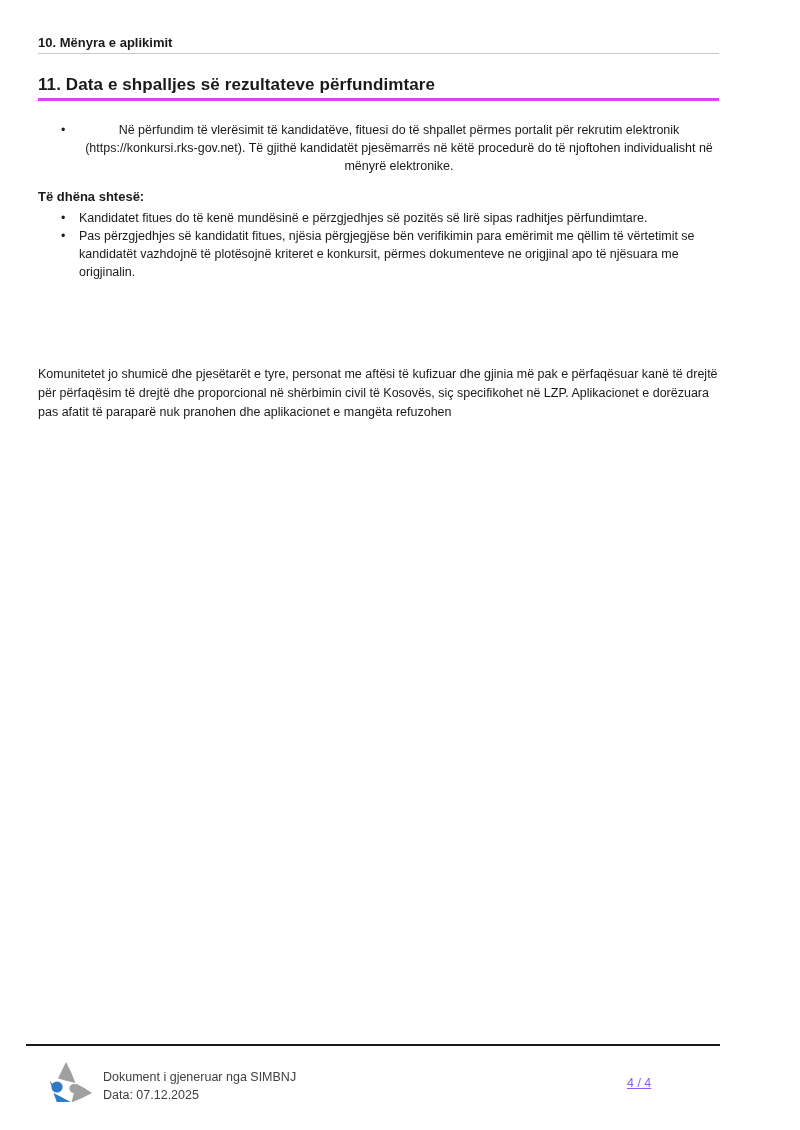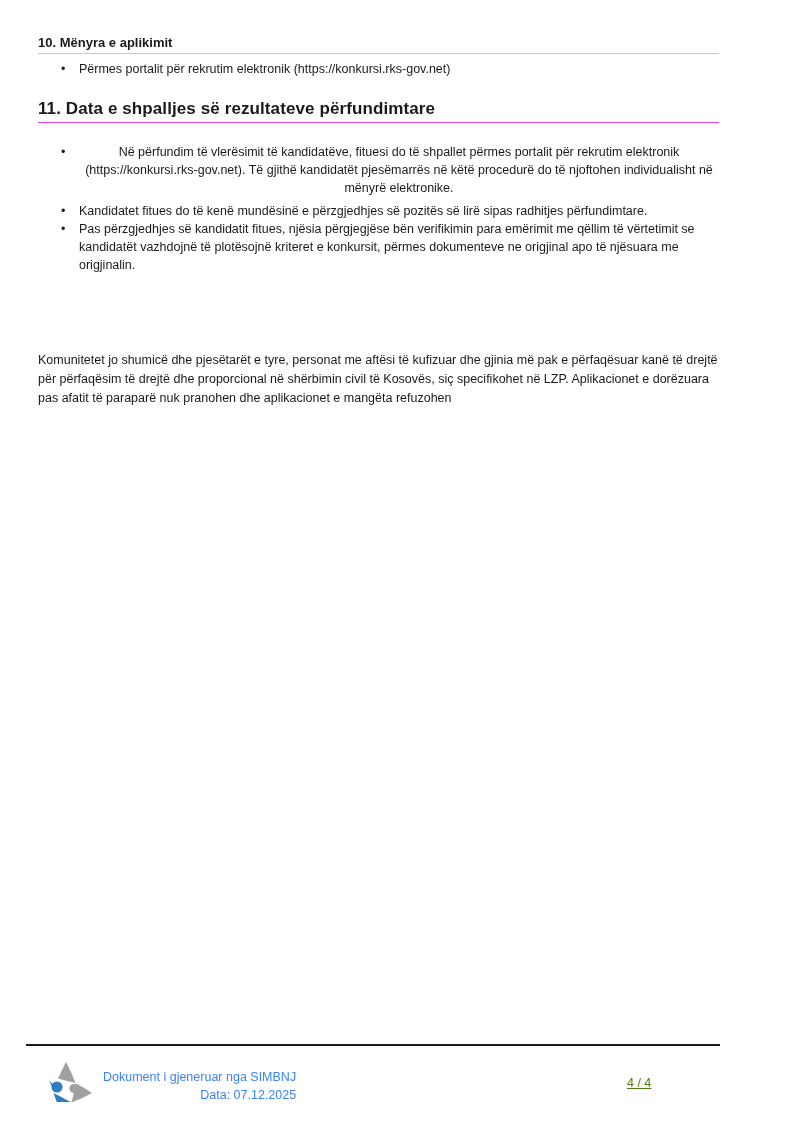--- a/index.html
+++ b/index.html
@@ -7,59 +7,57 @@
     position:relative; width:800px; height:1102px; margin:0 auto;
     background:#ffffff; overflow:hidden;
     font-family:"Liberation Sans", sans-serif; color:#1a1a1a;
     -webkit-font-smoothing:antialiased;
   }
   .main { position:absolute; left:38px; top:36px; width:681px; }
   .h-small { font-size:13px; font-weight:bold; line-height:14px; }
   .h-small.ruled { border-bottom:1px solid #c9c9c9; padding-bottom:3px; }
   .h-large {
     font-size:17px; font-weight:bold; line-height:20px; margin-top:21px;
-    border-bottom:1px solid #d946ef; padding-bottom:3px; letter-spacing:0.1px;
+    border-bottom:3px solid #d946ef; padding-bottom:3px; letter-spacing:0.1px;
   }
   ul.bullets { list-style:none; margin:0; padding:0; font-size:12.5px; line-height:18px; }
   ul.bullets.first { margin-top:6px; }
   ul.bullets.second { margin-top:20px;text-align:center; }
   ul.bullets.third { margin-top:5px; }
   ul.bullets li { position:relative; padding-left:41px; }
   ul.bullets li::before { content:"\2022"; position:absolute; left:23px; top:0; color:#1a1a1a; }
   .subheading { margin-top:15px; }
   .closing {
-    position:absolute; left:38px; top:351px; width:681px;
+    position:absolute; left:38px; top:365px; width:681px;
     font-size:12.5px; line-height:19px;
   }
   .footer-rule { position:absolute; left:26px; top:1044px; width:694px; height:2px; background:#1a1a1a; }
   .logo-box { position:absolute; left:38px; top:1062px; width:54px; height:60px; }
   .logo-box svg { width:100%; height:100%; display:block; }
-  .footer-text { position:absolute; left:103px; top:1068px; font-size:12.5px; line-height:18px; color:#3b82f6;text-align:right; }
-  .page-num { position:absolute; left:627px; top:1076px; font-size:12.5px; color:#4d7c0f;text-decoration:underline; }
+  .footer-text { position:absolute; left:103px; top:1068px; font-size:12.5px; line-height:18px; color:#404040; }
+  .page-num { position:absolute; left:627px; top:1076px; font-size:12.5px; color:#8b5cf6;text-decoration:underline; }
   .bottom-bar { position:absolute; left:95px; top:1119px; width:700px; height:9px; }
 </style>
 </head>
 <body>
 
 <div class="page">
 
   <div class="main">
 
     <div class="h-small ruled">10. Mënyra e aplikimit</div>
 
-    <ul class="bullets first">
-      <li>Përmes portalit për rekrutim elektronik (https://konkursi.rks-gov.net)</li>
-    </ul>
 
     <div class="h-large">11. Data e shpalljes së rezultateve përfundimtare</div>
 
     <ul class="bullets second">
       <li>Në përfundim të vlerësimit të kandidatëve, fituesi do të shpallet përmes portalit për rekrutim elektronik (https://konkursi.rks-gov.net). Të gjithë kandidatët pjesëmarrës në këtë procedurë do të njoftohen individualisht në mënyrë elektronike.</li>
     </ul>
 
+    <div class="h-small subheading">Të dhëna shtesë:</div>
 
     <ul class="bullets third">
       <li>Kandidatet fitues do të kenë mundësinë e përzgjedhjes së pozitës së lirë sipas radhitjes përfundimtare.</li>
       <li>Pas përzgjedhjes së kandidatit fitues, njësia përgjegjëse bën verifikimin para emërimit me qëllim të vërtetimit se kandidatët vazhdojnë të plotësojnë kriteret e konkursit, përmes dokumenteve ne origjinal apo të njësuara me origjinalin.</li>
     </ul>
 
   </div>
 
   <div class="closing">Komunitetet jo shumicë dhe pjesëtarët e tyre, personat me aftësi të kufizuar dhe gjinia më pak e përfaqësuar kanë të drejtë për përfaqësim të drejtë dhe proporcional në shërbimin civil të Kosovës, siç specifikohet në LZP. Aplikacionet e dorëzuara pas afatit të paraparë nuk pranohen dhe aplikacionet e mangëta refuzohen</div>
 

